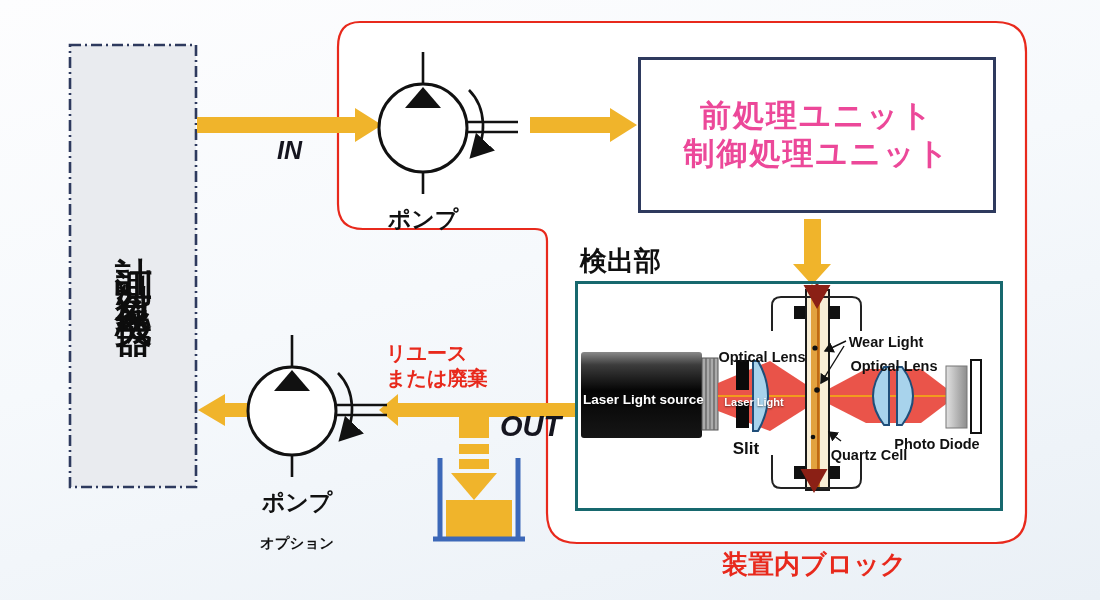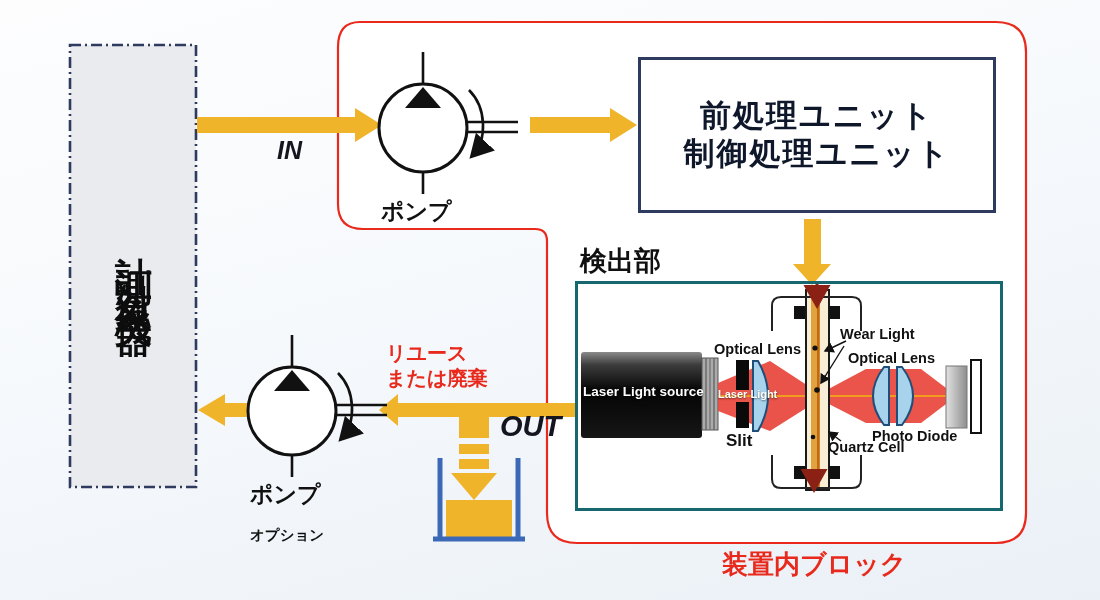--- a/index.html
+++ b/index.html
@@ -6,31 +6,31 @@
   body{
     font-family:"Liberation Sans","DejaVu Sans",sans-serif;
     background:#e9eff5;
   }
   .stage{
     position:relative;width:1100px;height:600px;overflow:hidden;
     background:linear-gradient(165deg,#fdfdfe 0%,#f6f9fc 45%,#eaf0f6 100%);
   }
   .stage svg.layer{position:absolute;left:0;top:0;z-index:1;}
   .lbl{position:absolute;z-index:3;color:#111;font-weight:700;white-space:nowrap;}
-  .lbl.center{}
+  .lbl.center{text-align:center;margin-top:8px;}
   .jp{font-weight:700;}
   .det-border{
     position:absolute;z-index:2;border:3px solid var(--c-teal,#17686E);
     background:transparent;box-sizing:border-box;
   }
   .unit-box{
     position:absolute;z-index:2;box-sizing:border-box;
     border:3px solid var(--c-navy,#2E3A5E);background:#fff;
     display:flex;flex-direction:column;align-items:center;justify-content:center;
-    font-size:31px;font-weight:800;line-height:38px;color:#0f172a;letter-spacing:2px;
+    font-size:31px;font-weight:800;line-height:38px;color:#ec4899;letter-spacing:2px;
   }
   .target-text{
     position:absolute;z-index:3;display:flex;align-items:center;justify-content:center;
     writing-mode:vertical-rl;text-orientation:upright;
     font-size:37px;font-weight:800;letter-spacing:13px;color:#0d0d0d;
   }
   .io{font-style:italic;font-weight:800;color:#15151f;}
   .red-note{position:absolute;z-index:3;color:var(--c-red,#E8291C);font-weight:700;}
   .white-lbl{color:#fff;text-shadow:0 1px 2px rgba(0,0,0,.55);}
 </style>
@@ -186,21 +186,21 @@
   <div class="det-border" style="left:575px;top:281px;width:428px;height:230px;"></div>
   <div class="lbl jp" style="left:580px;top:243px;font-size:27px;">検出部</div>
 
   <div class="lbl center white-lbl" style="left:583px;top:384px;width:118px;font-size:13.5px;">Laser Light source</div>
   <div class="lbl center" style="left:714px;top:341px;width:96px;font-size:14.5px;">Optical Lens</div>
   <div class="lbl center" style="left:726px;top:431px;width:40px;font-size:17px;">Slit</div>
   <div class="lbl center white-lbl" style="left:718px;top:388px;width:72px;font-size:11px;">Laser Light</div>
   <div class="lbl center" style="left:840px;top:326px;width:92px;font-size:14.5px;">Wear Light</div>
   <div class="lbl center" style="left:848px;top:350px;width:92px;font-size:14.5px;">Optical Lens</div>
   <div class="lbl center" style="left:828px;top:439px;width:82px;font-size:14.5px;">Quartz Cell</div>
-  <div class="lbl center" style="left:872px;top:428px;width:94px;font-size:14.5px;">Photo Diode</div>
+  <div class="lbl center" style="left:890px;top:428px;width:94px;font-size:14.5px;">Photo Diode</div>
 
   <div class="red-note" style="left:386px;top:341px;font-size:20px;line-height:25px;">
     <div>リユース</div>
     <div>または廃棄</div>
   </div>
 
   <div class="red-note" style="left:722px;top:547px;font-size:26px;">装置内ブロック</div>
 
 </div>
 

